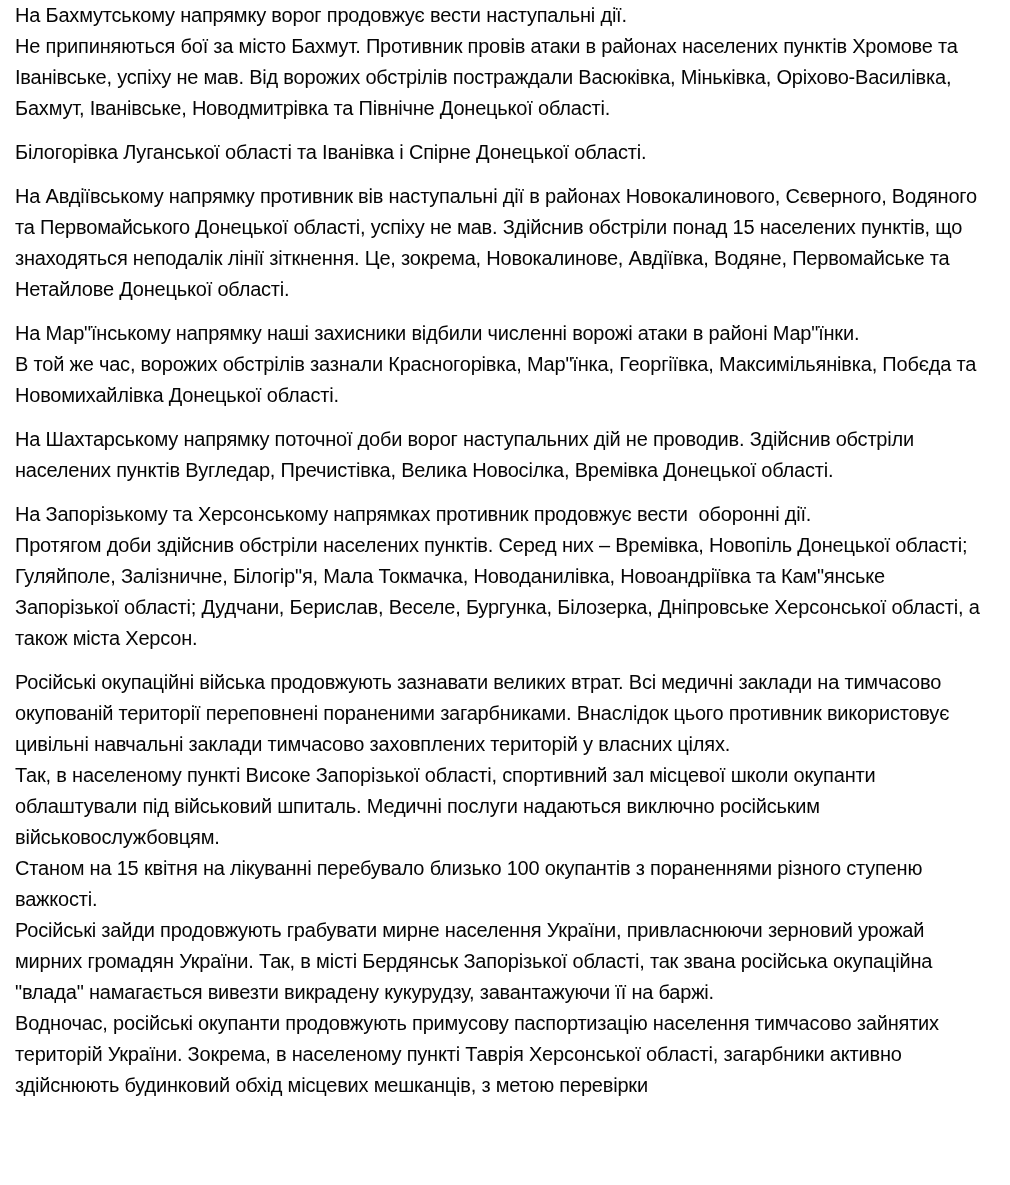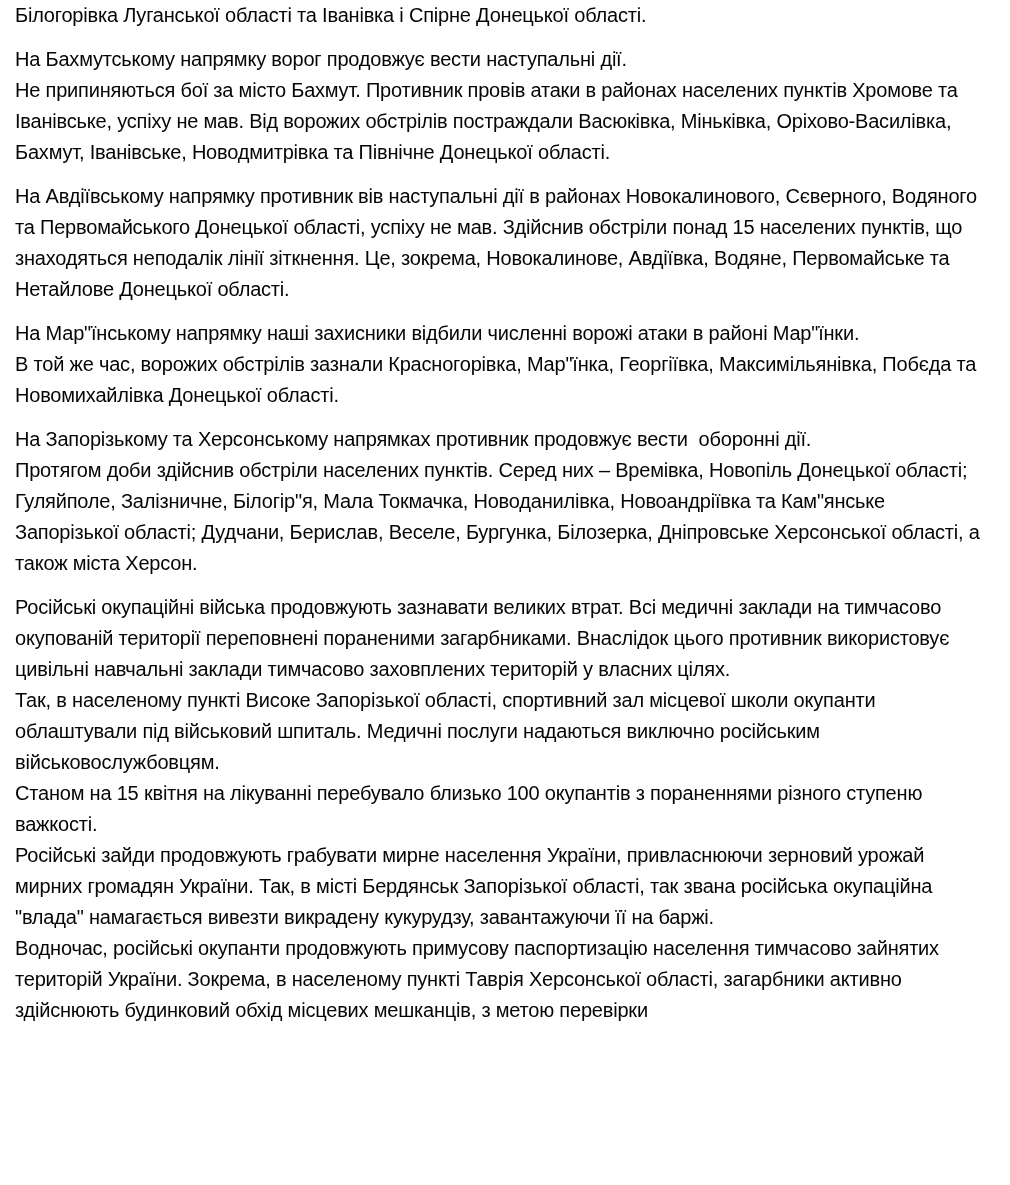--- a/index.html
+++ b/index.html
@@ -28,26 +28,27 @@
   .doc p {
     margin: 0 0 13px 0;
     white-space: pre-wrap;
     word-wrap: break-word;
   }
 </style>
 </head>
 <body>
 
 <main class="doc">
-  <p>Білогорівка Луганської області та Іванівка і Спірне Донецької області.</p>
   <p>На Бахмутському напрямку ворог продовжує вести наступальні дії.
 Не припиняються бої за місто Бахмут. Противник провів атаки в районах населених пунктів Хромове та Іванівське, успіху не мав. Від ворожих обстрілів постраждали Васюківка, Міньківка, Оріхово-Василівка, Бахмут, Іванівське, Новодмитрівка та Північне Донецької області.</p>
+  <p>Білогорівка Луганської області та Іванівка і Спірне Донецької області.</p>
   <p>На Авдіївському напрямку противник вів наступальні дії в районах Новокалинового, Сєверного, Водяного та Первомайського Донецької області, успіху не мав. Здійснив обстріли понад 15 населених пунктів, що знаходяться неподалік лінії зіткнення. Це, зокрема, Новокалинове, Авдіївка, Водяне, Первомайське та Нетайлове Донецької області.</p>
   <p>На Мар"їнському напрямку наші захисники відбили численні ворожі атаки в районі Мар"їнки.
 В той же час, ворожих обстрілів зазнали Красногорівка, Мар"їнка, Георгіївка, Максимільянівка, Побєда та Новомихайлівка Донецької області.</p>
+  <p>На Шахтарському напрямку поточної доби ворог наступальних дій не проводив. Здійснив обстріли населених пунктів Вугледар, Пречистівка, Велика Новосілка, Времівка Донецької області.</p>
   <p>На Запорізькому та Херсонському напрямках противник продовжує вести  оборонні дії.
 Протягом доби здійснив обстріли населених пунктів. Серед них – Времівка, Новопіль Донецької області; Гуляйполе, Залізничне, Білогір"я, Мала Токмачка, Новоданилівка, Новоандріївка та Кам"янське Запорізької області; Дудчани, Берислав, Веселе, Бургунка, Білозерка, Дніпровське Херсонської області, а також міста Херсон.</p>
   <p>Російські окупаційні війська продовжують зазнавати великих втрат. Всі медичні заклади на тимчасово окупованій території переповнені пораненими загарбниками. Внаслідок цього противник використовує цивільні навчальні заклади тимчасово заховплених територій у власних цілях.
 Так, в населеному пункті Високе Запорізької області, спортивний зал місцевої школи окупанти облаштували під військовий шпиталь. Медичні послуги надаються виключно російським військовослужбовцям.
 Станом на 15 квітня на лікуванні перебувало близько 100 окупантів з пораненнями різного ступеню важкості.
 Російські зайди продовжують грабувати мирне населення України, привласнюючи зерновий урожай мирних громадян України. Так, в місті Бердянськ Запорізької області, так звана російська окупаційна "влада" намагається вивезти викрадену кукурудзу, завантажуючи її на баржі.
 Водночас, російські окупанти продовжують примусову паспортизацію населення тимчасово зайнятих територій України. Зокрема, в населеному пункті Таврія Херсонської області, загарбники активно здійснюють будинковий обхід місцевих мешканців, з метою перевірки</p>
 </main>
 
 </body></html>

